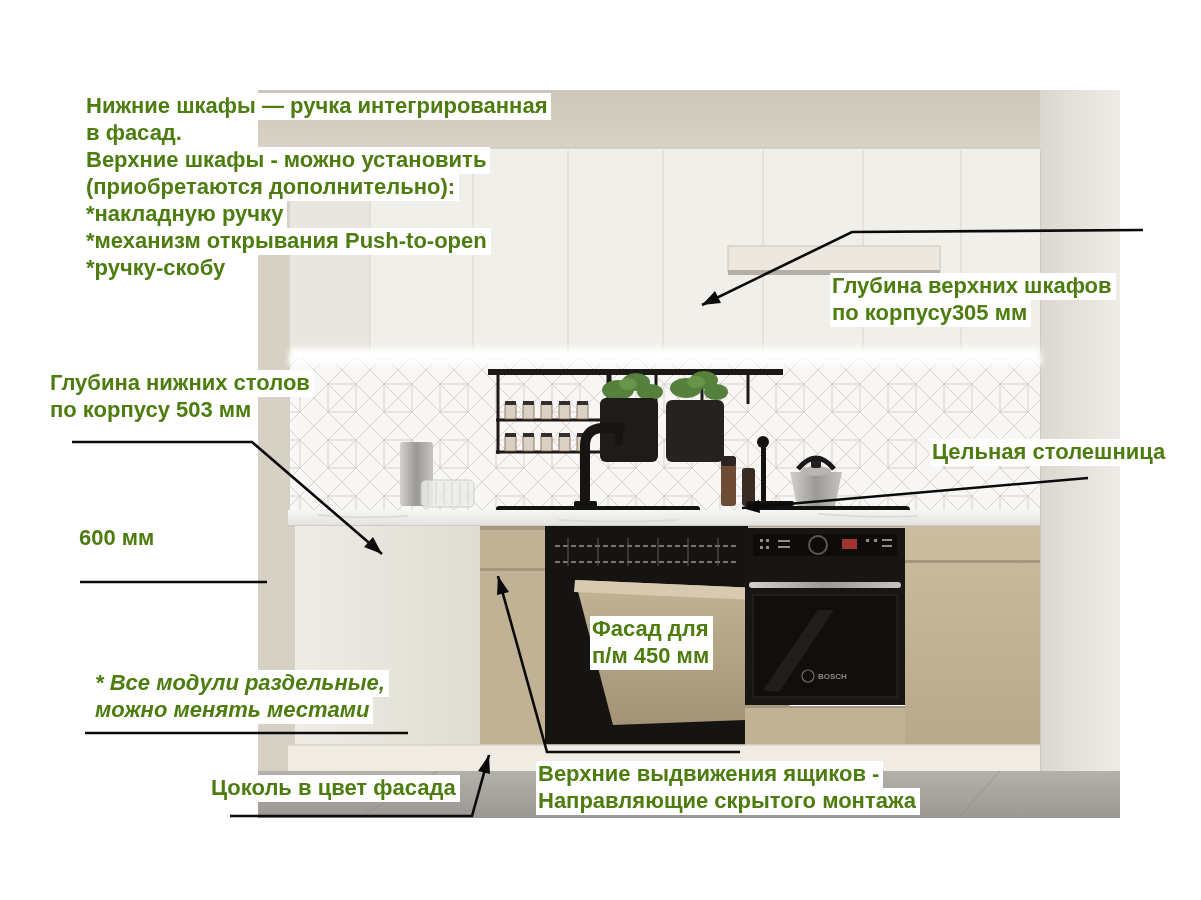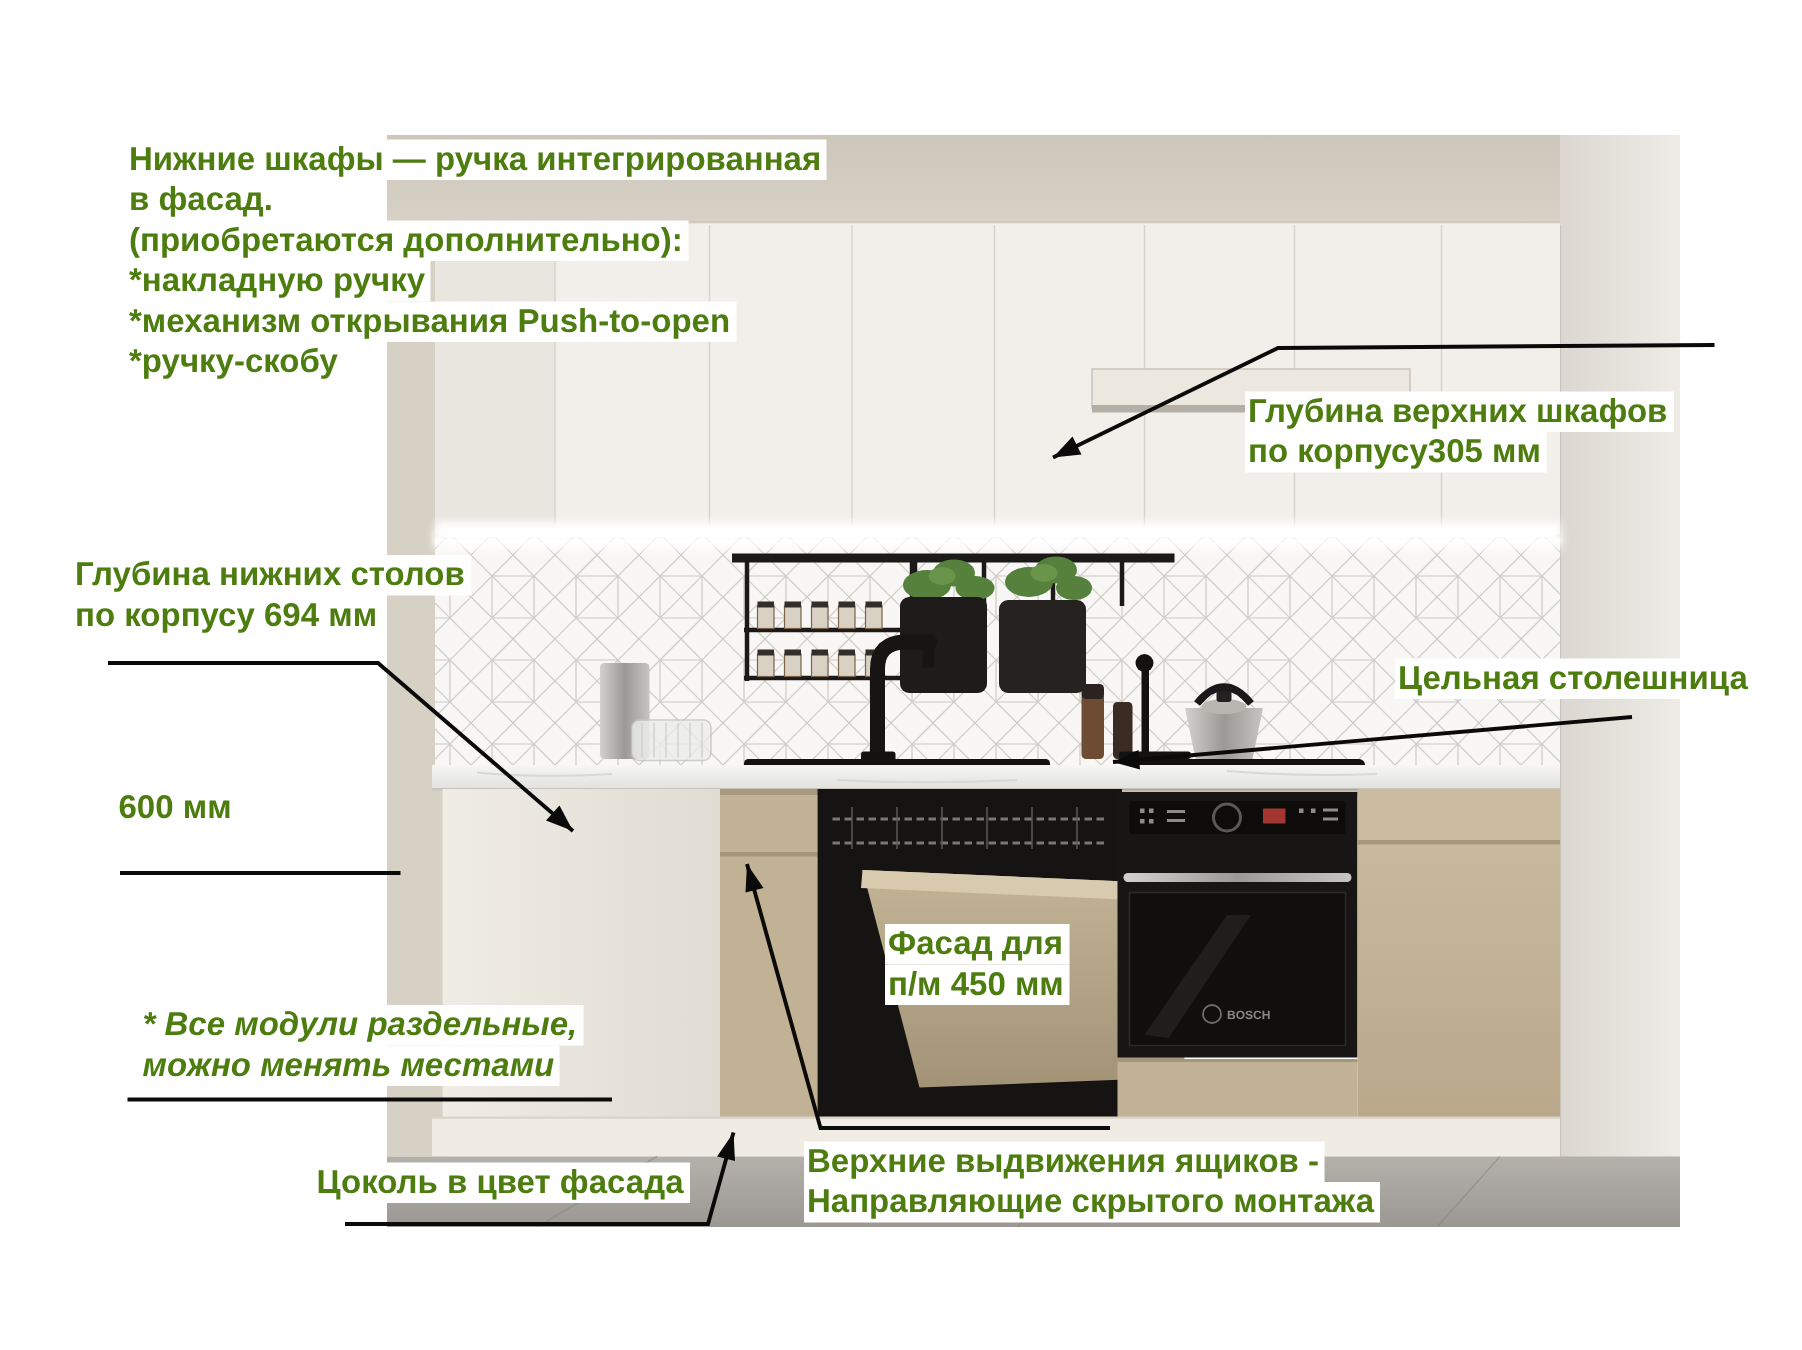--- a/index.html
+++ b/index.html
@@ -299,34 +299,35 @@
     </g>
     <g>
       <polyline points="740,752 547,752 498,576"></polyline>
       <polygon points="498,576 509,592 497,595"></polygon>
     </g>
   </svg>
 
   <div class="lbl" style="left:84px;top:93px;">
     <div class="row"><span>Нижние шкафы — ручка интегрированная</span></div>
     <div class="row"><span>в фасад.</span></div>
+    <div class="row"><span>Верхние шкафы - можно установить</span></div>
     <div class="row"><span>(приобретаются дополнительно):</span></div>
     <div class="row"><span>*накладную ручку</span></div>
     <div class="row"><span>*механизм открывания Push-to-open</span></div>
     <div class="row"><span>*ручку-скобу</span></div>
   </div>
 
-  <div class="lbl" style="left:830px;top:261px;">
+  <div class="lbl" style="left:830px;top:273px;">
     <div class="row"><span>Глубина верхних шкафов</span></div>
     <div class="row"><span>по корпусу305 мм</span></div>
   </div>
 
   <div class="lbl" style="left:48px;top:370px;">
     <div class="row"><span>Глубина нижних столов</span></div>
-    <div class="row"><span>по корпусу 694 мм</span></div>
+    <div class="row"><span>по корпусу 503 мм</span></div>
   </div>
 
   <div class="lbl" style="left:73px;top:525px;">
     <div class="row" style="margin-left:4px;"><span>600 мм</span></div>
   </div>
 
   <div class="lbl" style="left:930px;top:439px;">
     <div class="row"><span>Цельная столешница</span></div>
   </div>
 

